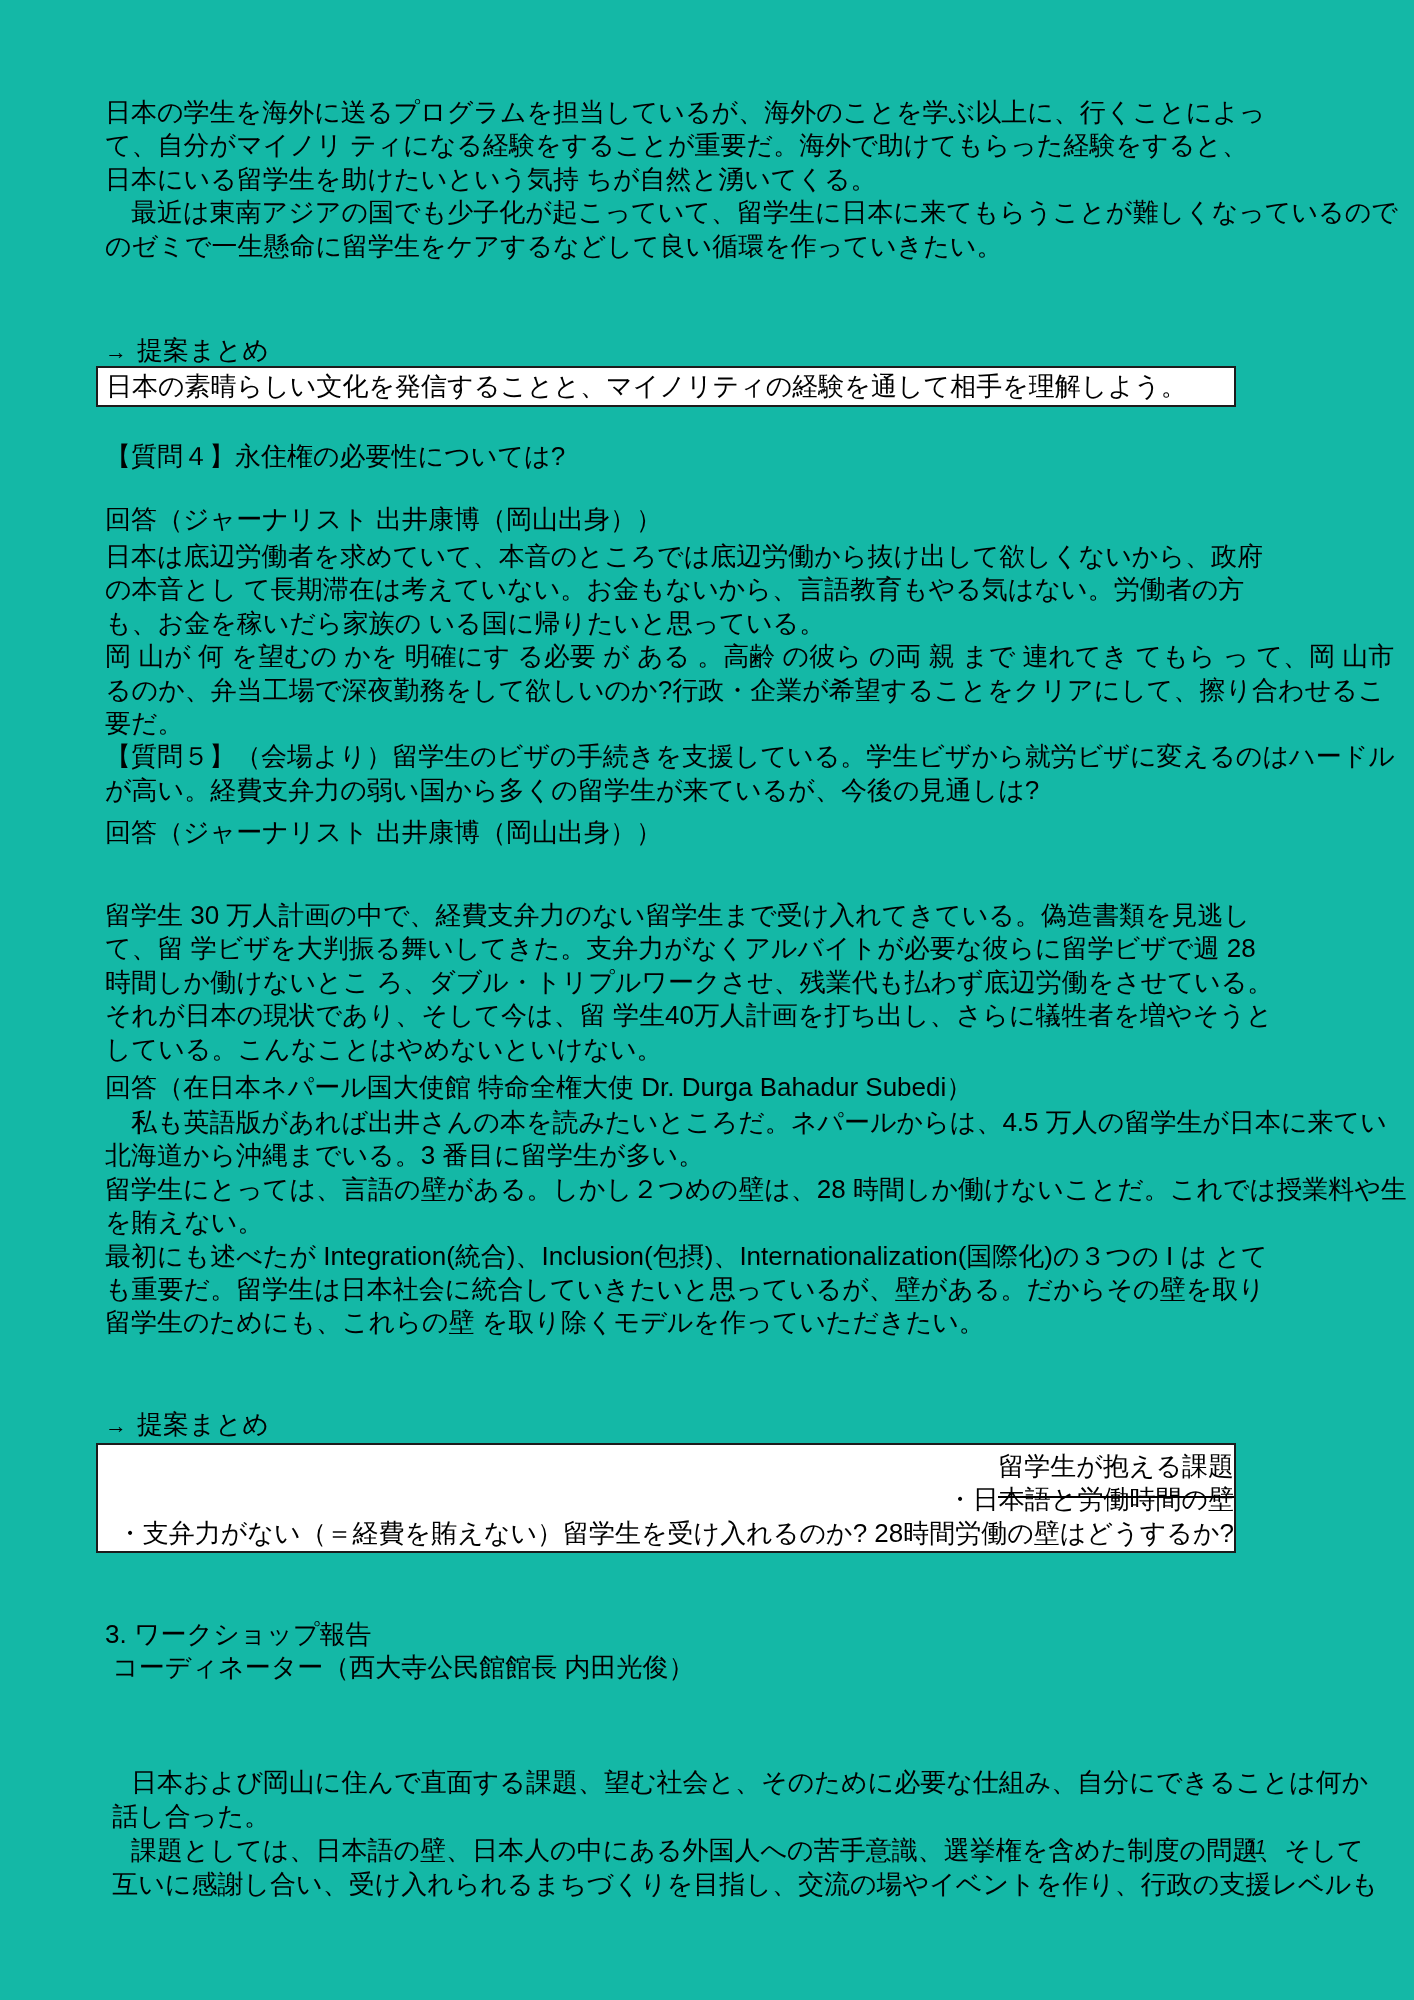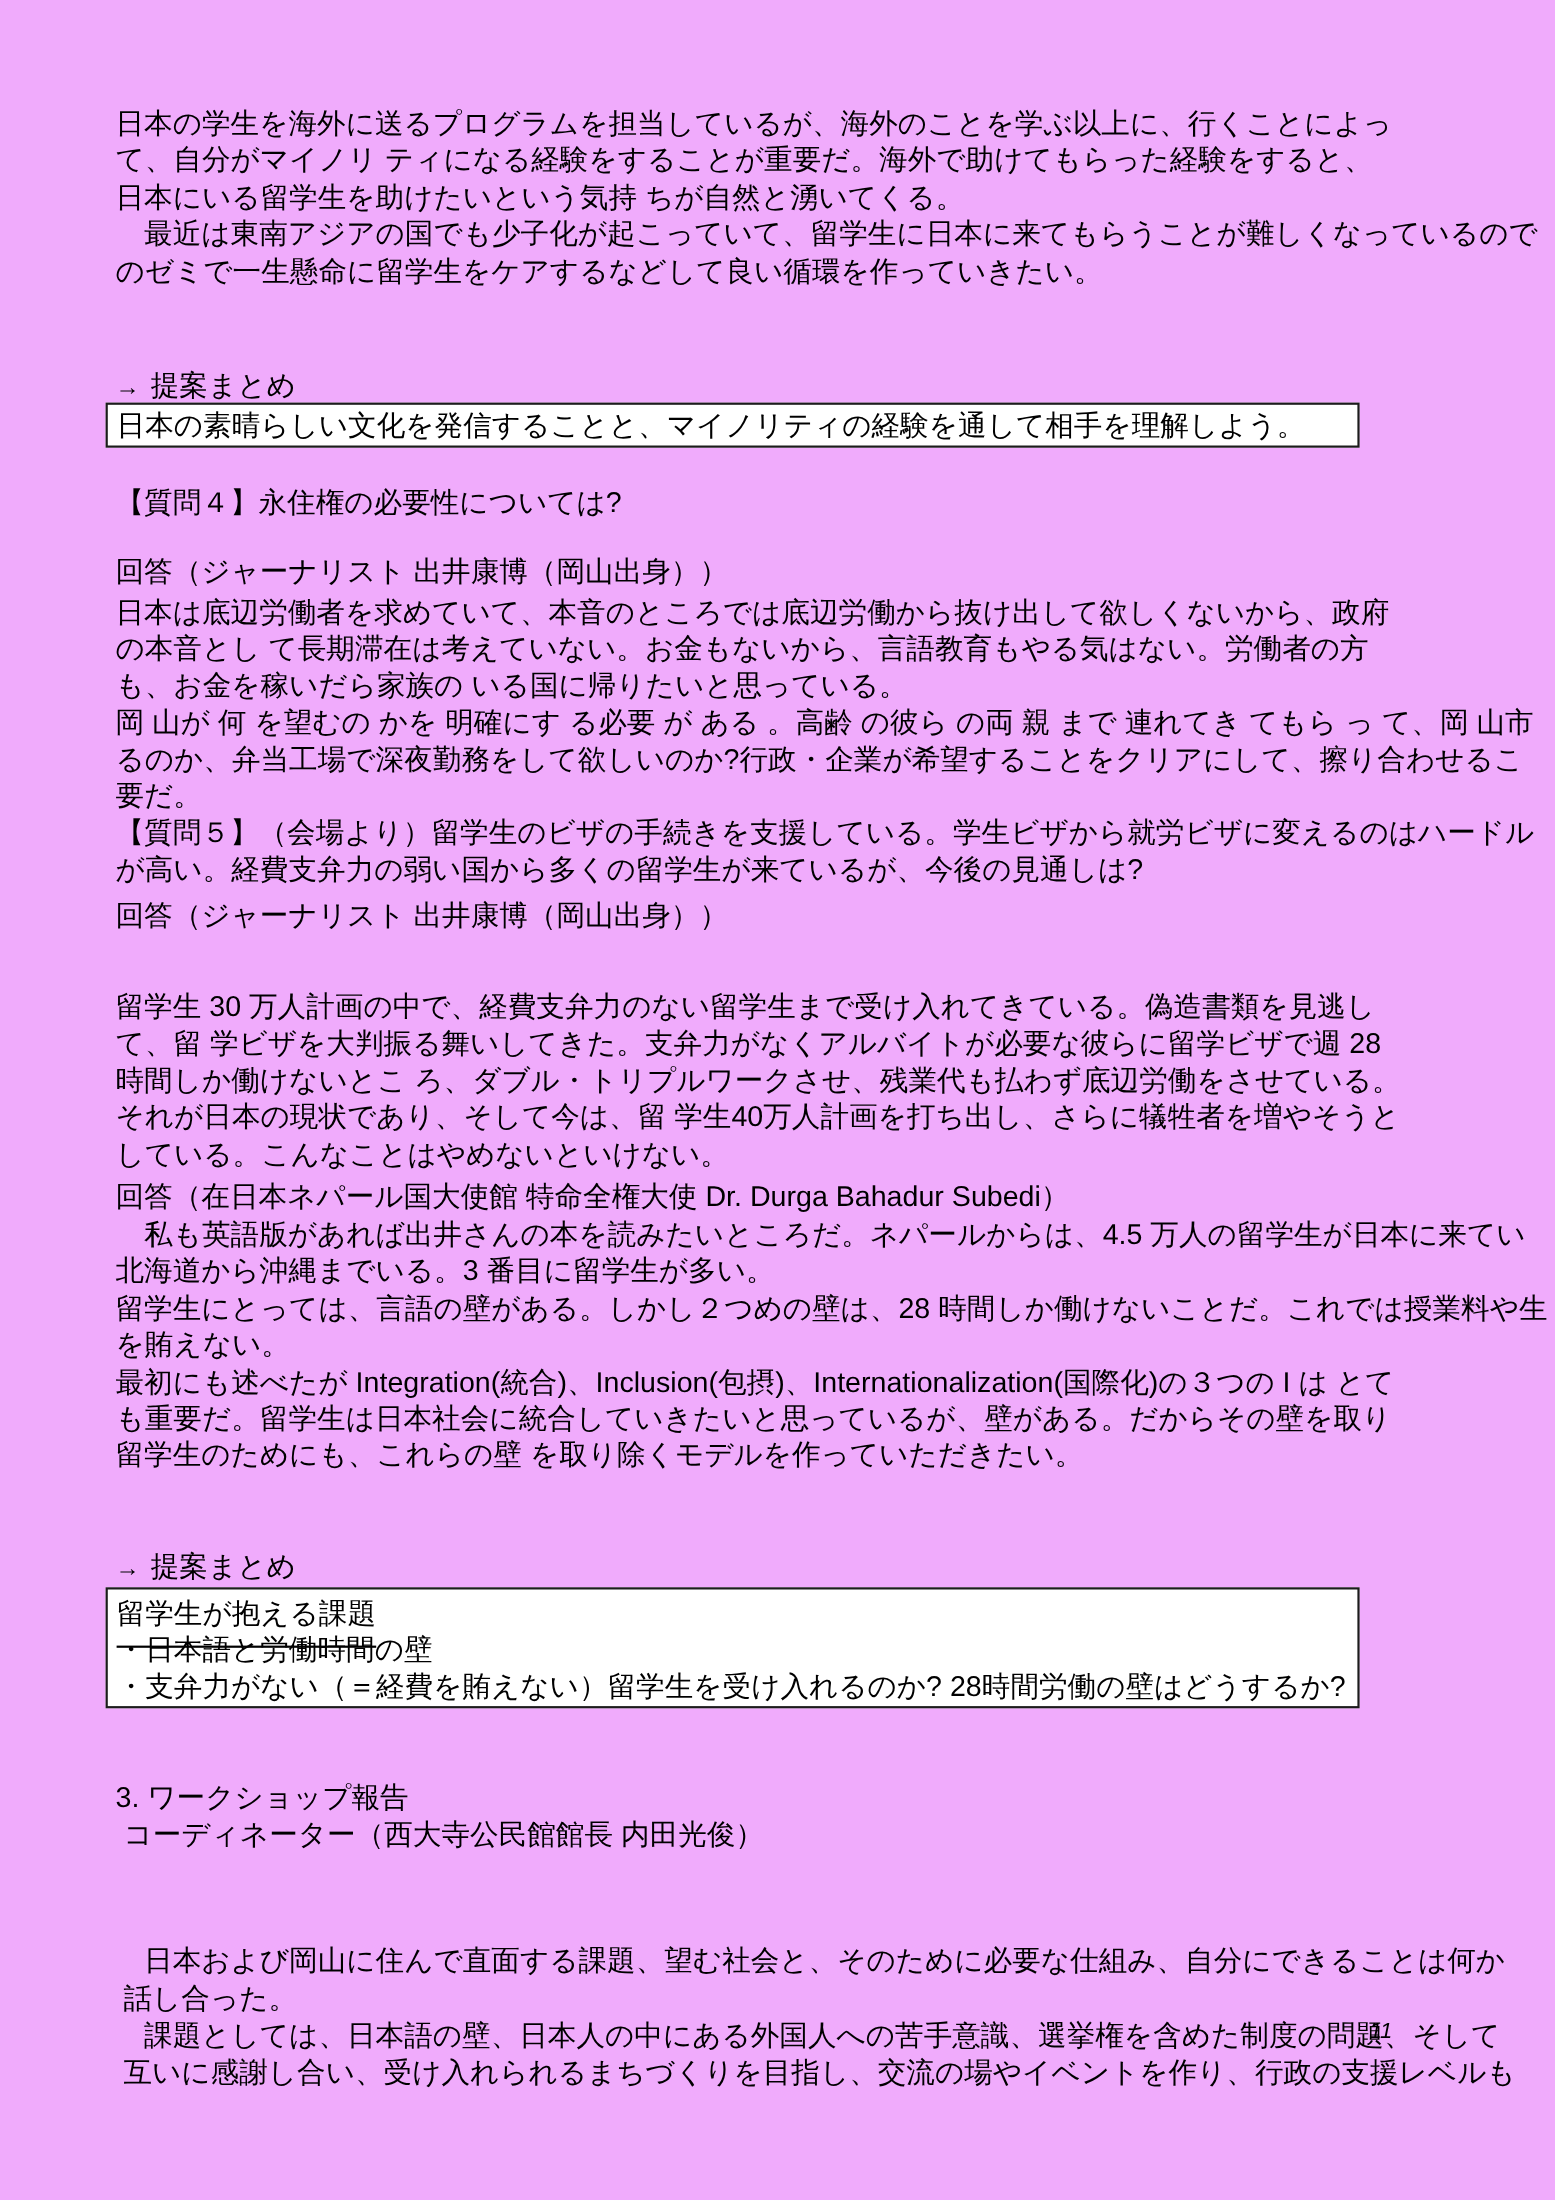--- a/index.html
+++ b/index.html
@@ -1,20 +1,20 @@
 <!DOCTYPE html>
 <html><head>
 <meta charset="utf-8">
 <style>
   html, body { margin: 0; padding: 0; background: #ffffff; }
   .page {
     position: relative;
     width: 1414px;
     height: 2000px;
-    background: #f0abfc;
+    background: #14b8a6;
     overflow: hidden;
     font-family: "Liberation Sans", "DejaVu Sans", sans-serif;
     color: #000000;
     font-size: 26px;
   }
   .block { position: absolute; left: 105px; }
   .line {
     white-space: pre;
     line-height: 33.4px;
     height: 33.4px;
@@ -22,21 +22,21 @@
   .wline { line-height: 34px; height: 34px; }
   .arrow-label .arrow { font-size: 22px; margin-right: 10px; }
   .summary-box {
     position: absolute;
     left: 96px;
     width: 1140px;
     border: 2px solid #1c1c1c;
     box-sizing: border-box;
     background: #ffffff;
   }
-  .summary-box .line { padding-left: 8px; }
+  .summary-box .line { padding-left: 8px; text-align: right; }
   .box-single { height: 41px; display: flex; align-items: center; }
   .box-single .line { height: auto; }
   .box-multi { padding-top: 5px; }
   .u { border-bottom: 2px solid #000; padding-bottom: 15px; }
   .pagenum { position: absolute; left: 1245px; top: 1836px; font-size: 20px; font-style: italic; }
 </style>
 </head>
 <body>
 
 <div class="page">

